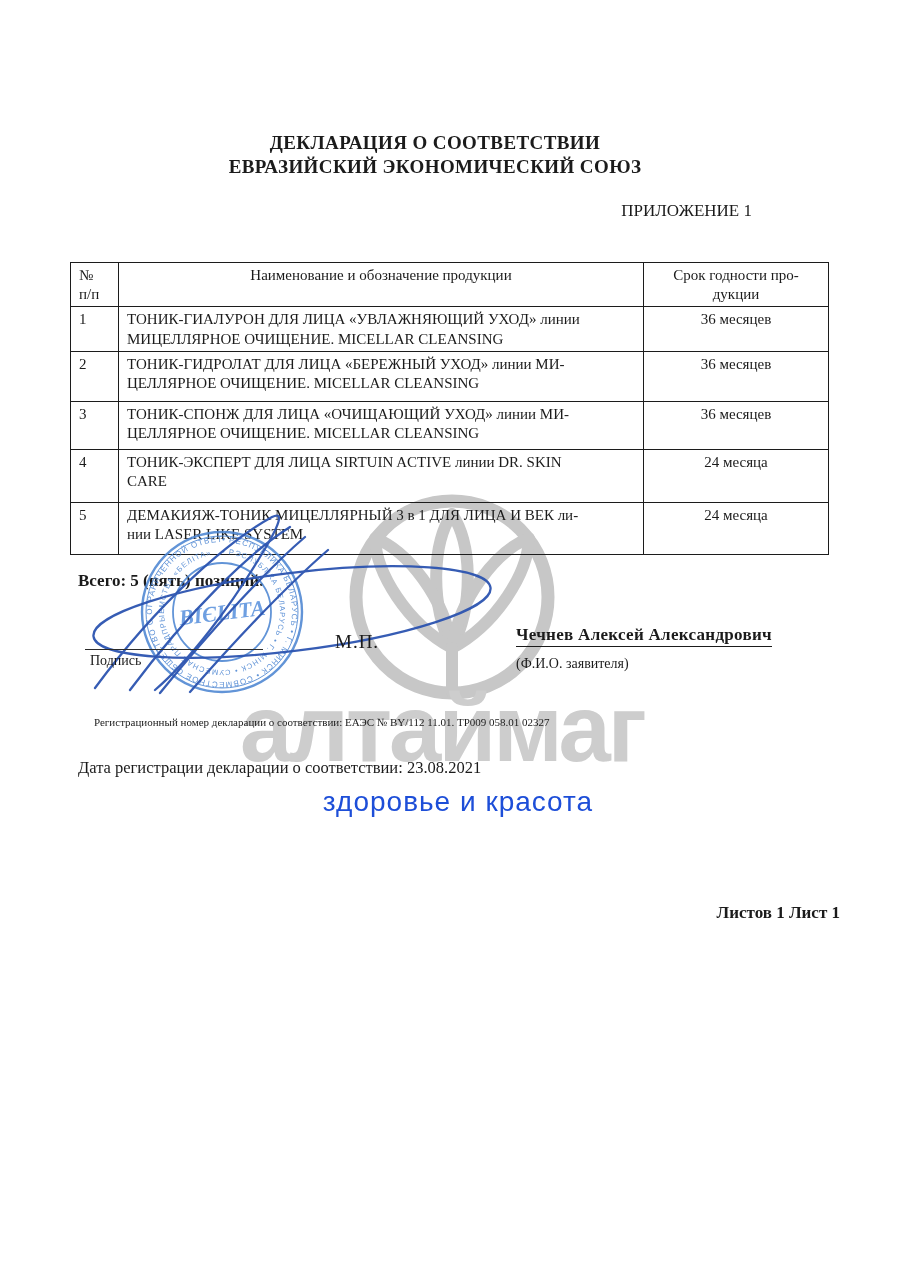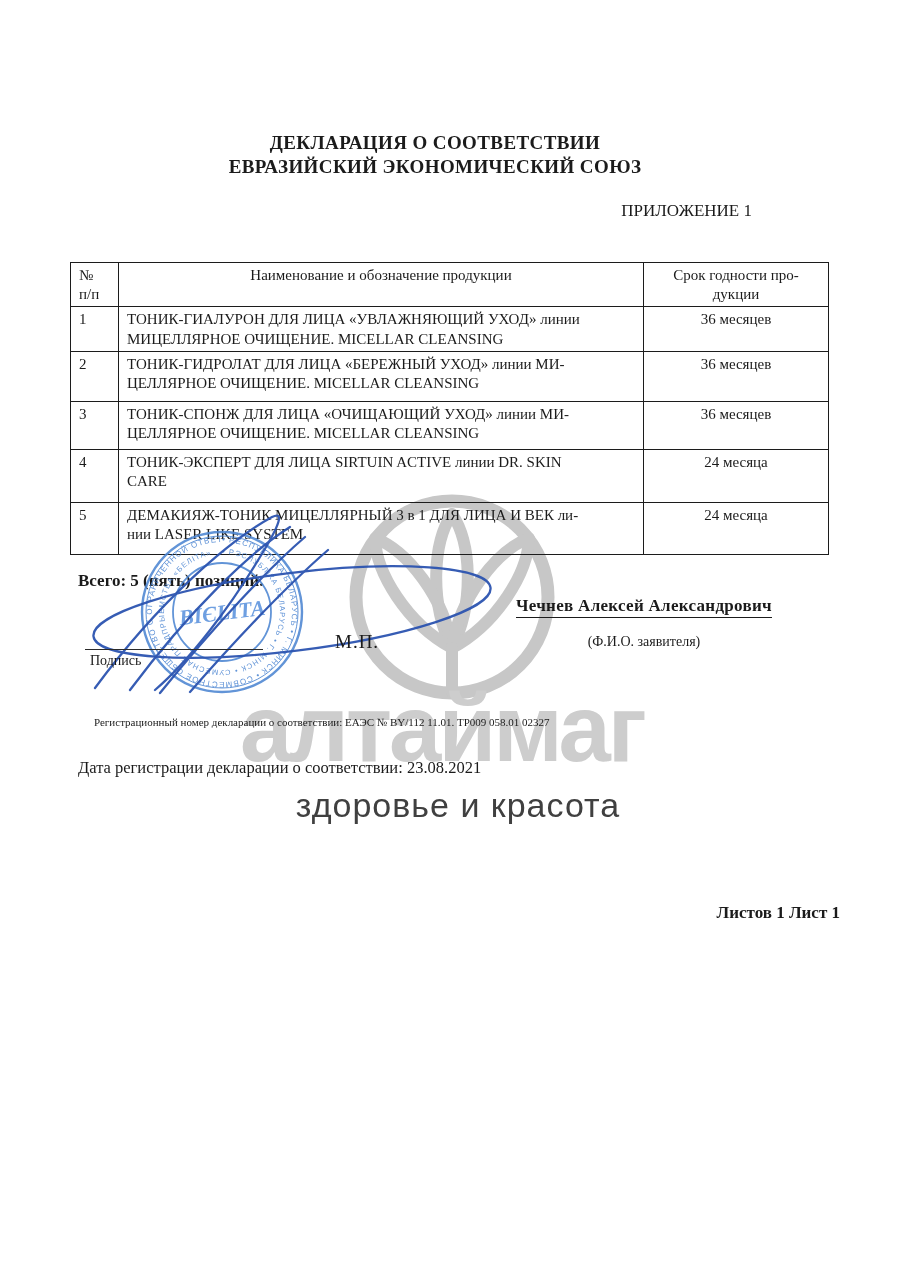--- a/index.html
+++ b/index.html
@@ -14,21 +14,21 @@
   .wm-logo { position:absolute; left:345px; top:490px; width:215px; height:215px; }
   .wm-brand {
     position:absolute; left:442px; top:682px; transform:translateX(-50%);
     font-family:"Liberation Sans", sans-serif; font-weight:700;
     font-size:94px; line-height:1; letter-spacing:-3px; color:#cdcdcd;
     white-space:nowrap;
   }
   .wm-tagline {
     position:absolute; left:458px; top:786px; transform:translateX(-50%);
     font-family:"Liberation Sans", sans-serif; font-weight:400;
-    font-size:34px; color:#404040; letter-spacing:1px; white-space:nowrap;
+    font-size:28px; color:#1d4ed8; letter-spacing:1px; white-space:nowrap;
   }
   
   .content { position:absolute; inset:0; z-index:1; }
   .doc-title {
     position:absolute; top:131px; left:0; width:870px; text-align:center;
     font-weight:700; font-size:19px; line-height:24px; letter-spacing:0.4px;
   }
   .annex { position:absolute; top:201px; right:148px; font-size:17px; }
   
   table.products {
@@ -47,26 +47,26 @@
   td.cell-shelf { text-align:center; }
   tr.r1 td { height:38px; } tr.r2 td { height:50px; } tr.r3 td { height:48px; }
   tr.r4 td { height:53px; } tr.r5 td { height:52px; }
   .total-line { position:absolute; left:78px; top:571px; font-weight:700; font-size:17px; }
   
   .stamp-svg { position:absolute; left:137px; top:527px; width:170px; height:170px; opacity:0.88; }
   .sig-svg { position:absolute; left:60px; top:495px; width:470px; height:215px; }
   .sig-line { position:absolute; left:85px; top:649px; width:178px; border-top:1.4px solid #2a2a2a; }
   .sig-caption { position:absolute; left:90px; top:653px; font-size:14px; }
   .mp { position:absolute; left:335px; top:631px; font-size:19px; letter-spacing:1px; }
-  .applicant { position:absolute; left:516px; top:596px; text-align:center; }
+  .applicant { position:absolute; left:516px; top:625px; text-align:left; }
   .applicant-name {
     display:inline-block; font-weight:700; font-size:17px; letter-spacing:0.3px;
     border-bottom:1.6px solid #1b1b1b; padding-bottom:1px; white-space:nowrap;
   }
-  .applicant-caption { font-size:14px; margin-top:16px; }
+  .applicant-caption { font-size:14px; margin-top:9px; }
   .reg-number { position:absolute; left:94px; top:716px; font-size:11px; white-space:nowrap; }
   .reg-date { position:absolute; left:78px; top:758px; font-size:16.5px; white-space:nowrap; }
   .sheets { position:absolute; top:903px; right:60px; font-weight:700; font-size:17px; }
 </style>
 </head>
 <body>
 
 <div class="page">
 
   <div class="wm-layer">

